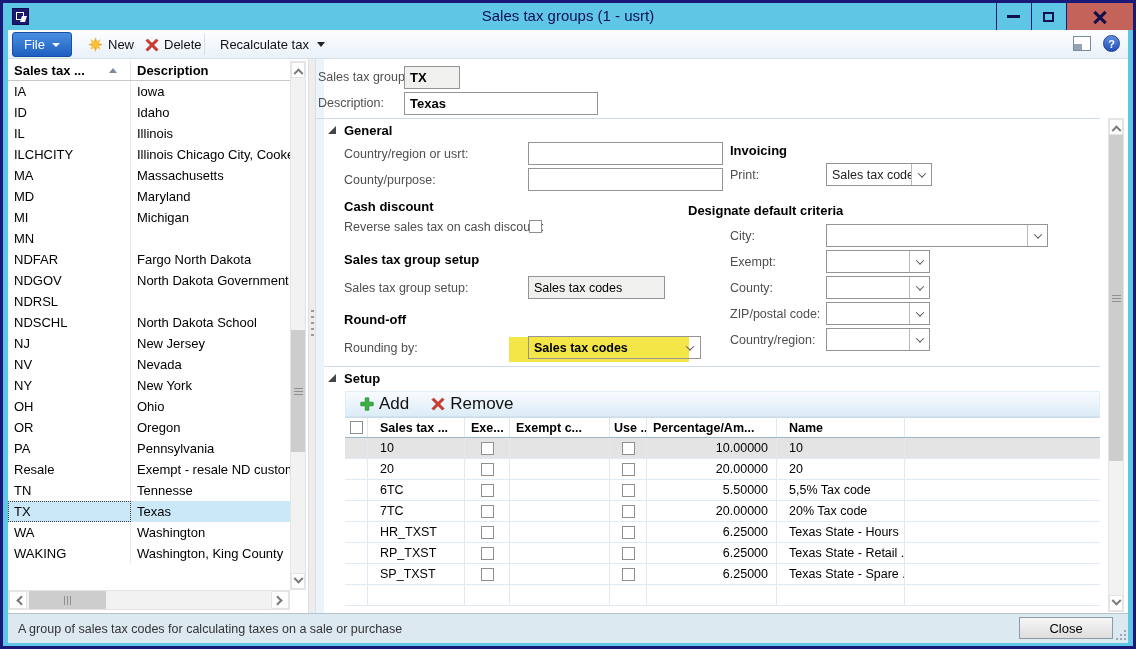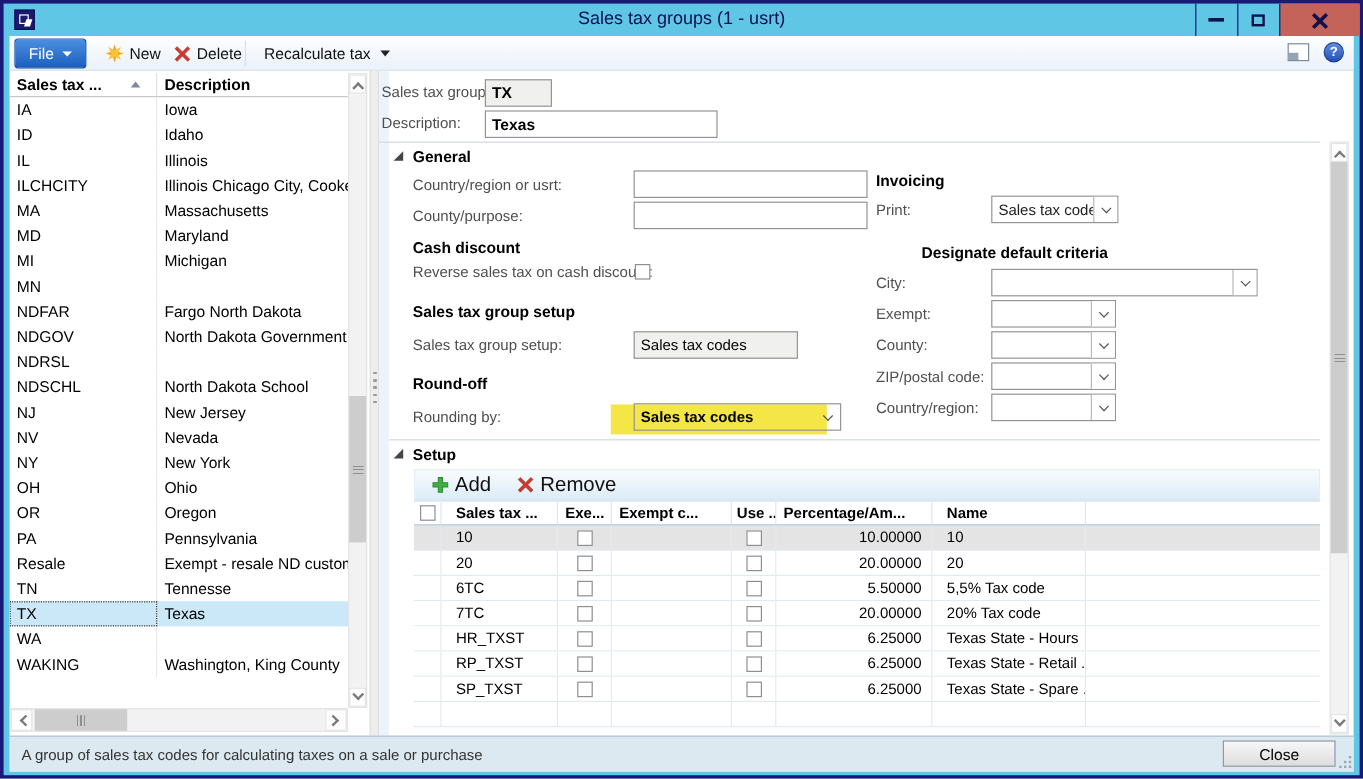--- a/index.html
+++ b/index.html
@@ -262,20 +262,21 @@
         <div class="lg-row">
           <div class="lg-c lg-c1">TN</div>
           <div class="lg-c lg-c2">Tennesse</div>
         </div>
         <div class="lg-row sel">
           <div class="lg-c lg-c1 focus">TX</div>
           <div class="lg-c lg-c2">Texas</div>
         </div>
         <div class="lg-row">
           <div class="lg-c lg-c1">WA</div>
+          <div class="lg-c lg-c2">Washington</div>
         </div>
         <div class="lg-row">
           <div class="lg-c lg-c1">WAKING</div>
           <div class="lg-c lg-c2">Washington, King County</div>
         </div>
       </div>
 
     <div class="sb-track" style="left:282px; top:31px; width:16px; height:529px;">
       <div class="sb-arrow" style="left:0px; top:0px; width:14px; height:16px;">
           <span class="chev up"></span>
@@ -339,21 +340,21 @@
 
     <div class="bold-sub" style="left:722px; top:113px;">Invoicing</div>
     <div class="label" style="left:722px; top:138px;">Print:</div>
     <div class="combo" style="left:818px; top:133px; width:106px;">
       <span class="val">Sales tax codes</span>
       <span class="arrow-zone">
           <span class="cchev"></span>
         </span>
     </div>
 
-    <div class="bold-sub" style="left:760px; top:173px;">Designate default criteria</div>
+    <div class="bold-sub" style="left:680px; top:173px;">Designate default criteria</div>
     <div class="label" style="left:722px; top:199px;">City:</div>
     <div class="combo" style="left:818px; top:194px; width:222px;">
       <span class="val"></span>
       <span class="arrow-zone">
           <span class="cchev"></span>
         </span>
     </div>
     <div class="label" style="left:722px; top:225px;">Exempt:</div>
     <div class="combo" style="left:818px; top:220px; width:104px;">
       <span class="val"></span>

